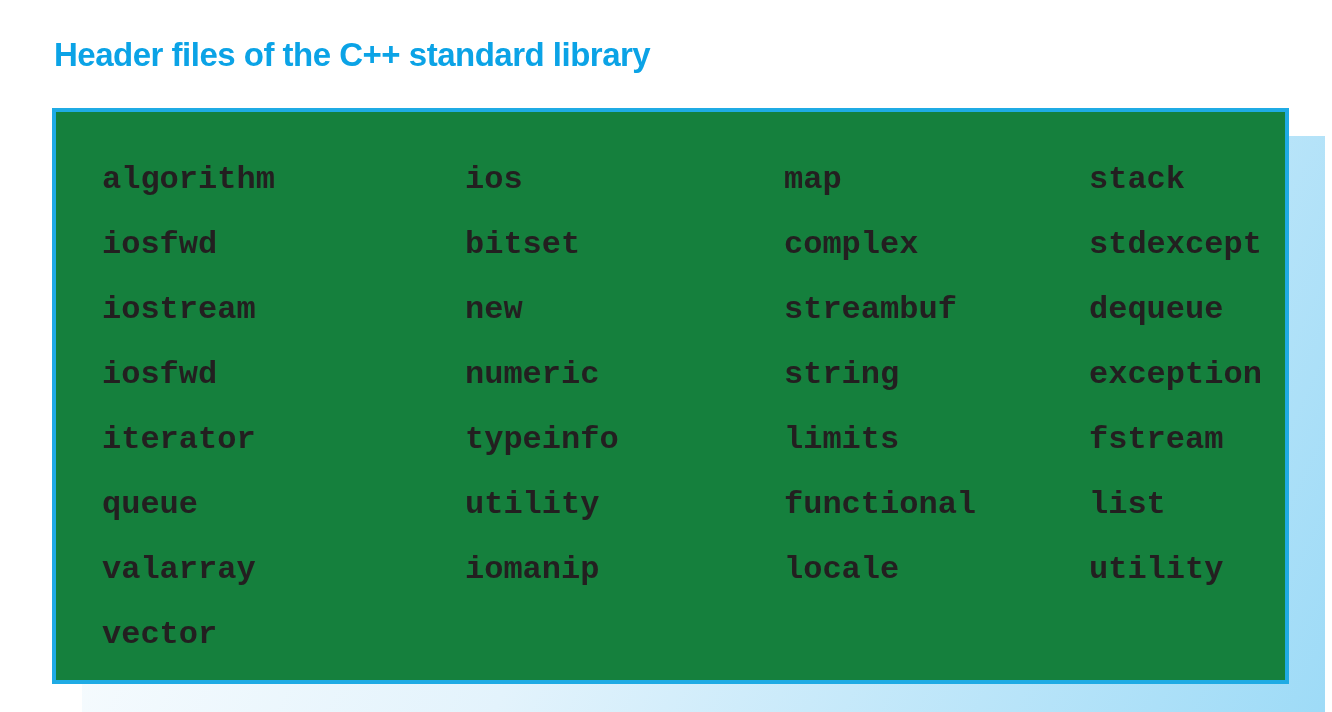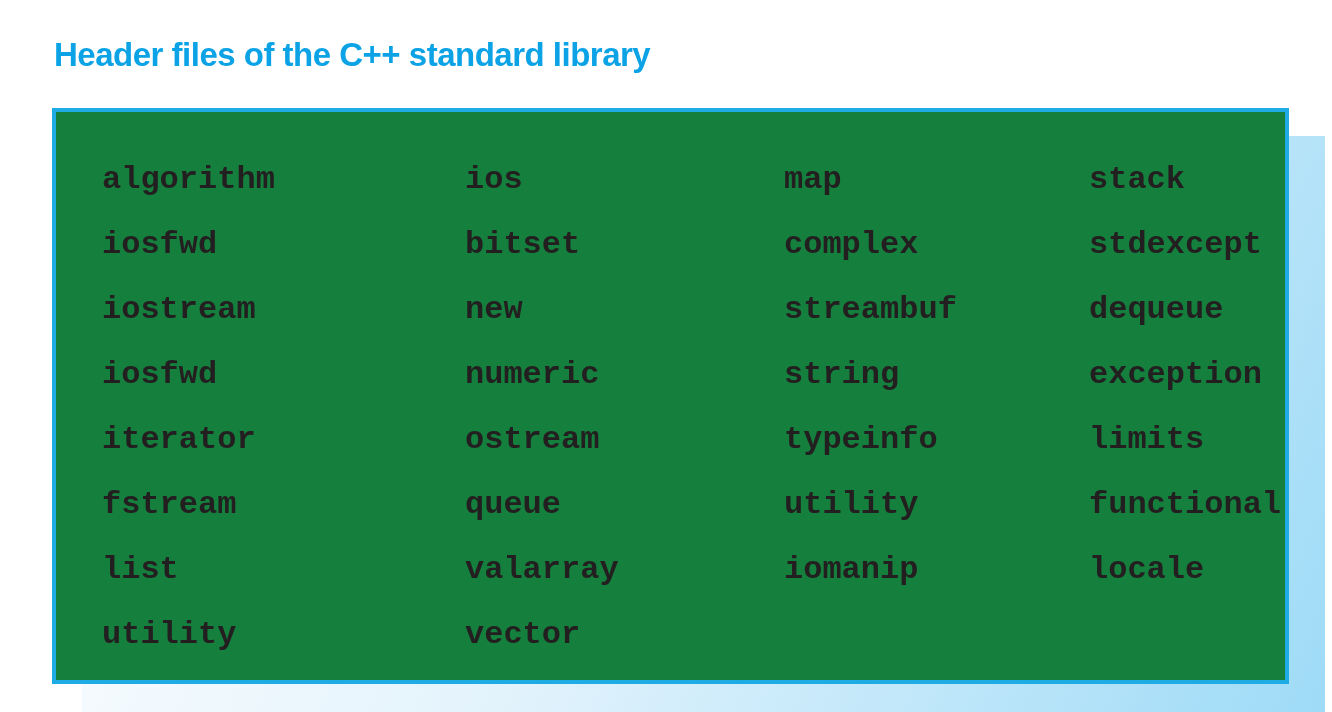--- a/index.html
+++ b/index.html
@@ -96,21 +96,20 @@
       <span class="header-cell">new</span>
       <span class="header-cell">streambuf</span>
 
       <span class="header-cell">dequeue</span>
       <span class="header-cell">iosfwd</span>
       <span class="header-cell">numeric</span>
       <span class="header-cell">string</span>
 
       <span class="header-cell">exception</span>
       <span class="header-cell">iterator</span>
-      <span class="header-cell">ostream</span>
       <span class="header-cell">typeinfo</span>
 
       <span class="header-cell">limits</span>
       <span class="header-cell">fstream</span>
       <span class="header-cell">queue</span>
       <span class="header-cell">utility</span>
 
       <span class="header-cell">functional</span>
       <span class="header-cell">list</span>
       <span class="header-cell">valarray</span>

